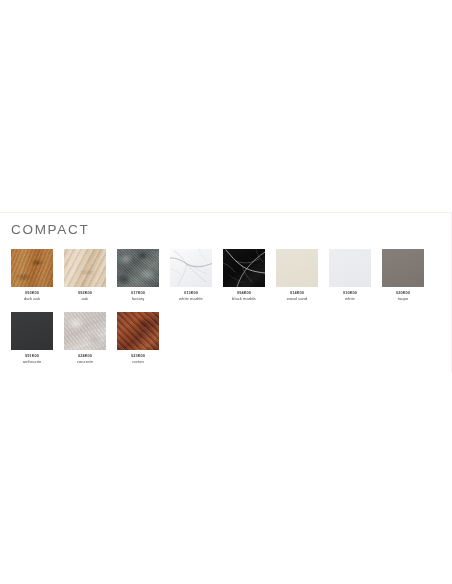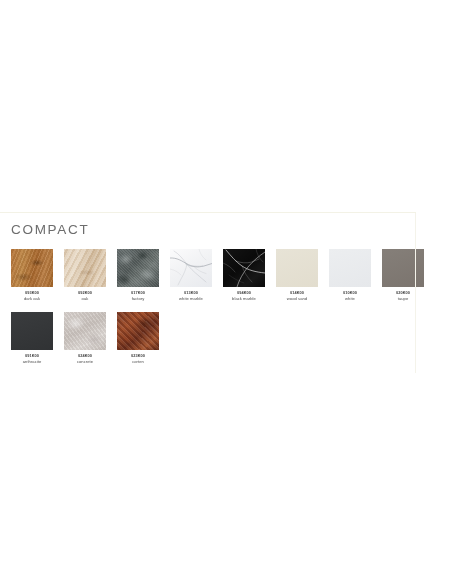--- a/index.html
+++ b/index.html
@@ -14,21 +14,21 @@
     font-family: "Liberation Sans", sans-serif;
     -webkit-font-smoothing: antialiased;
     overflow: hidden;
   }
 
   
   #collection-panel {
     position: absolute;
     left: 0;
     top: 212px;
-    width: 416px;
+    width: 452px;
     box-sizing: border-box;
     border-top: 1px solid #f3f2e6;
     background: #ffffff;
     padding: 0;
   }
   #collection-panel::after {
     content: "";
     position: absolute;
     right: 0;
     top: 0;

